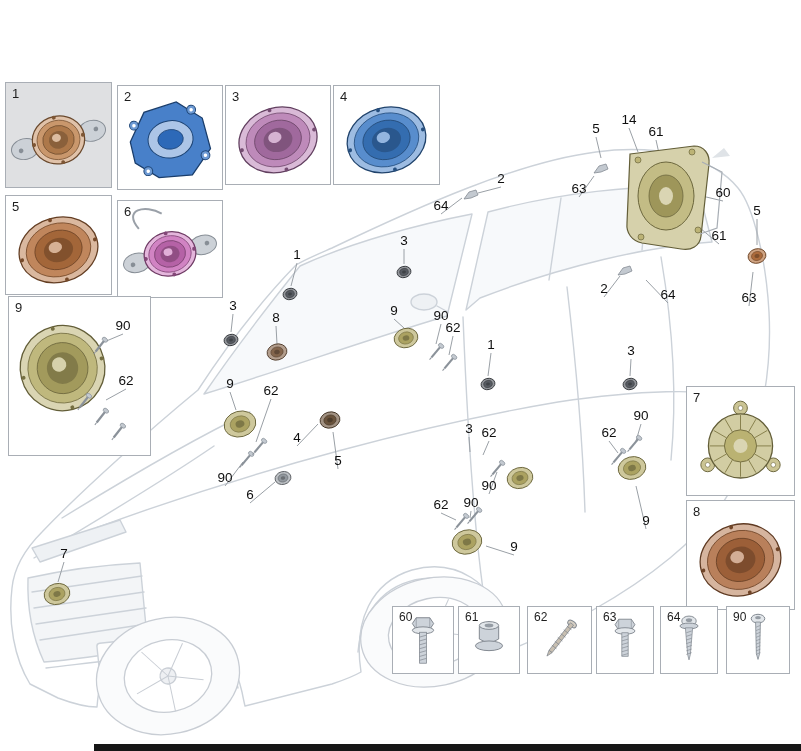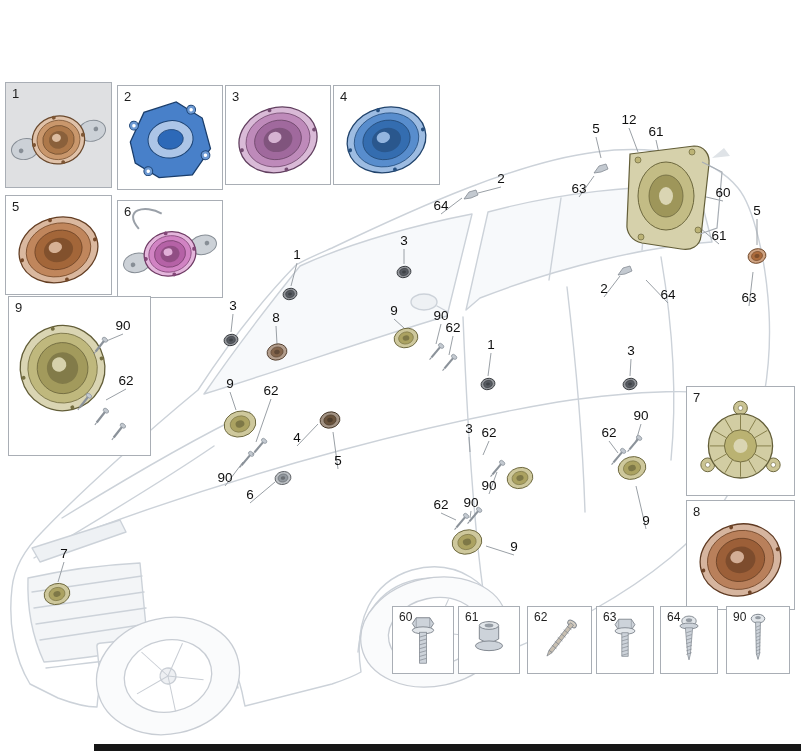--- a/index.html
+++ b/index.html
@@ -513,21 +513,21 @@
           <line x1="29" y1="34.8" x2="33.4" y2="33" stroke="#7f868e" stroke-width="0.6"></line>
           <line x1="29" y1="38.3" x2="33.4" y2="36.5" stroke="#7f868e" stroke-width="0.6"></line>
           <line x1="29" y1="41.8" x2="33.4" y2="40" stroke="#7f868e" stroke-width="0.6"></line>
           <line x1="29" y1="45.3" x2="33.4" y2="43.5" stroke="#7f868e" stroke-width="0.6"></line>
           <line x1="29" y1="48.8" x2="33.4" y2="47" stroke="#7f868e" stroke-width="0.6"></line>
         </svg></div>
     </div>
 
   <div id="callouts">
       <span class="callout" style="left: 596px; top: 129px;">5</span>
-      <span class="callout" style="left: 629px; top: 120px;">12</span>
+      <span class="callout" style="left: 629px; top: 120px;">14</span>
       <span class="callout" style="left: 656px; top: 132px;">61</span>
       <span class="callout" style="left: 579px; top: 189px;">63</span>
       <span class="callout" style="left: 723px; top: 193px;">60</span>
       <span class="callout" style="left: 719px; top: 236px;">61</span>
       <span class="callout" style="left: 757px; top: 211px;">5</span>
       <span class="callout" style="left: 749px; top: 298px;">63</span>
       <span class="callout" style="left: 501px; top: 179px;">2</span>
       <span class="callout" style="left: 441px; top: 206px;">64</span>
       <span class="callout" style="left: 404px; top: 241px;">3</span>
       <span class="callout" style="left: 604px; top: 289px;">2</span>

